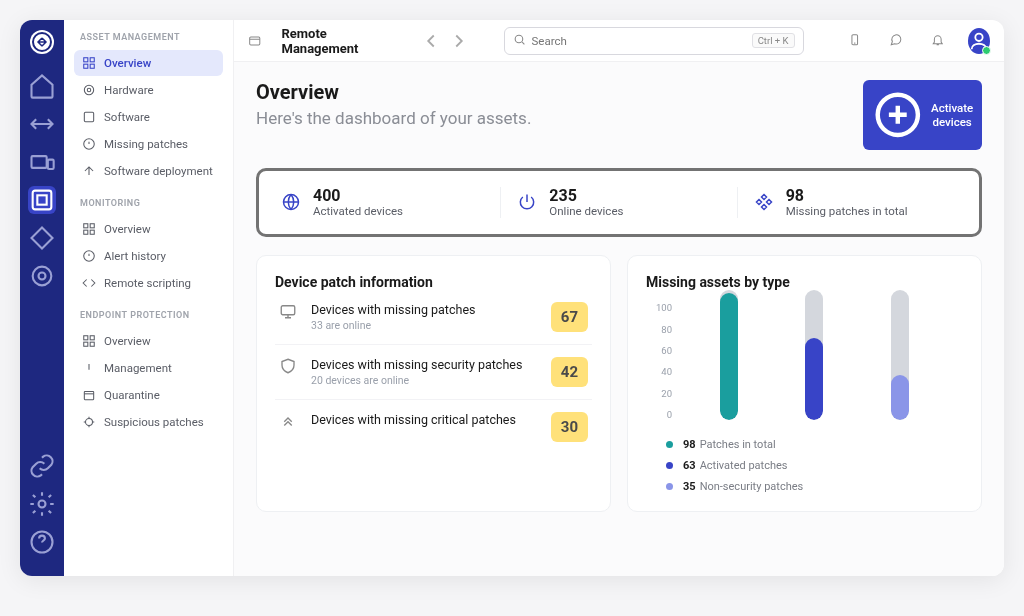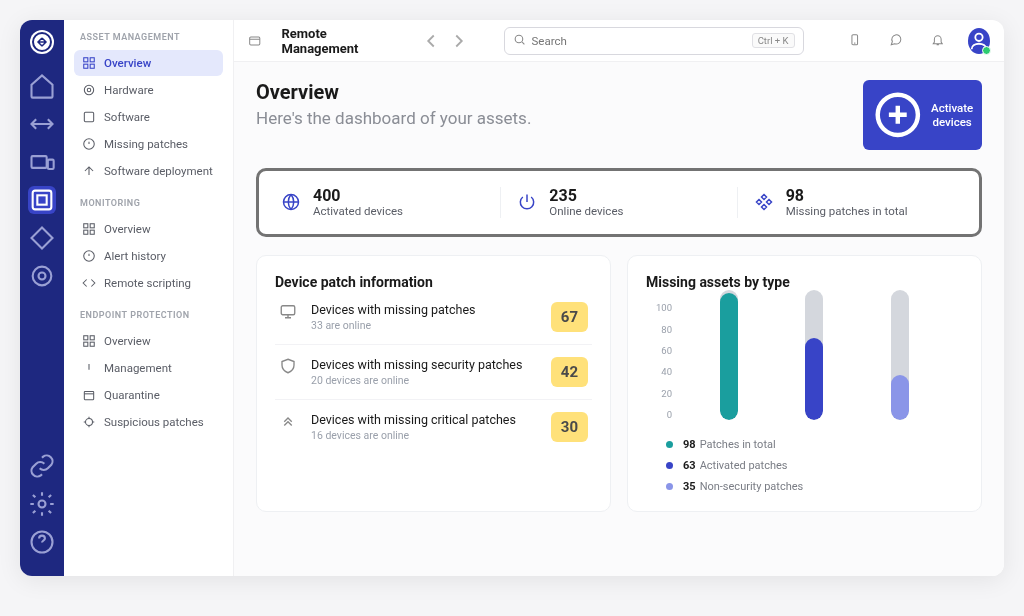--- a/index.html
+++ b/index.html
@@ -367,21 +367,20 @@
                 <div class="patch-sub">20 devices are online</div>
               </div>
             <div class="patch-badge">42</div>
           </div>
           <div class="patch-row">
             <span class="patch-icon"><svg viewBox="0 0 24 24" fill="none" stroke="currentColor" stroke-width="1.8">
                   <path d="M7 13l5-5 5 5M7 18l5-5 5 5"></path>
                 </svg></span>
             <div class="patch-text">
                 <div class="patch-name">Devices with missing critical patches</div>
-                <div class="patch-sub">16 devices are online</div>
               </div>
             <div class="patch-badge">30</div>
           </div>
         </div>
 
         <div class="panel panel-right">
           <div class="panel-title">Missing assets by type</div>
           <div class="chart">
             <div class="chart-y">
               <span>100</span>

